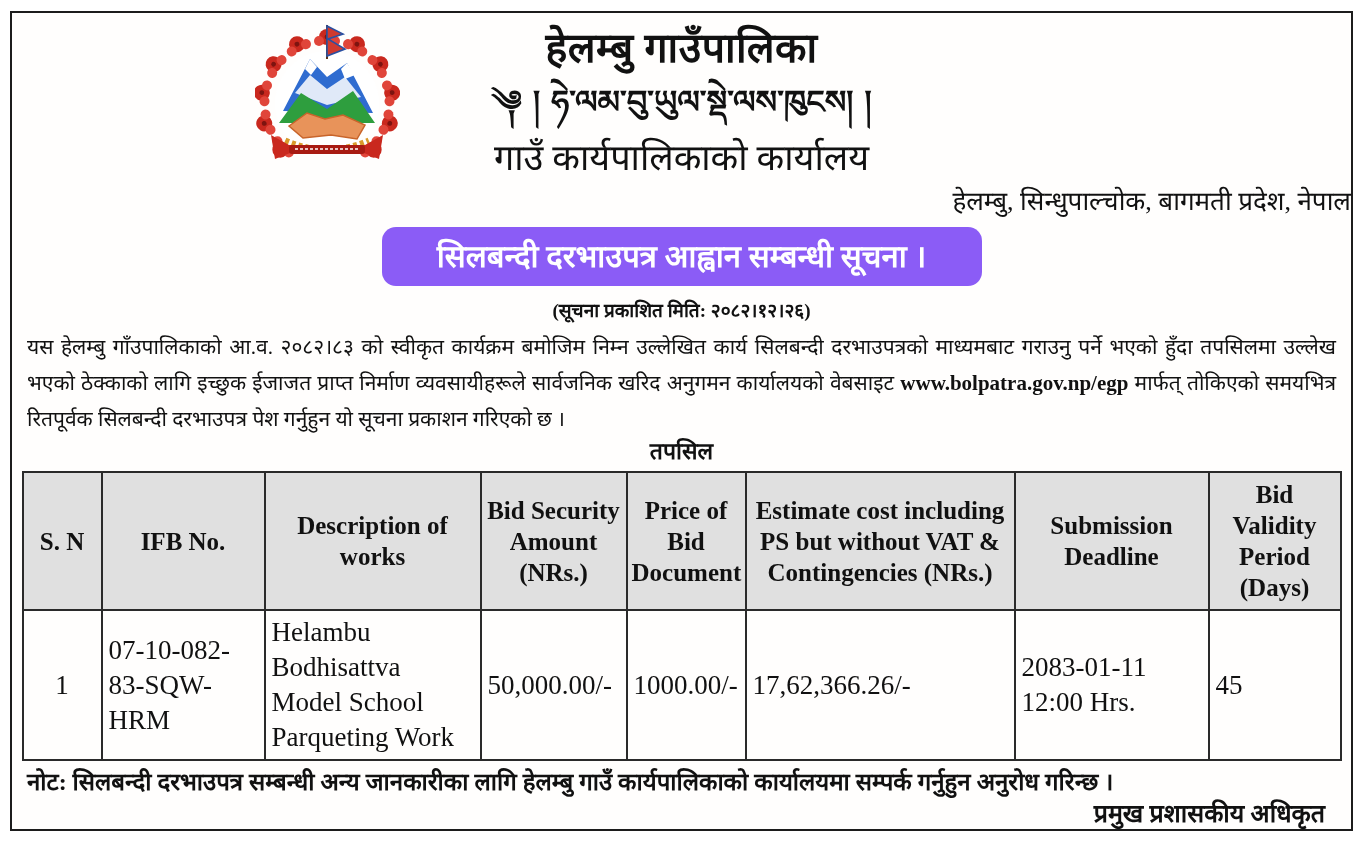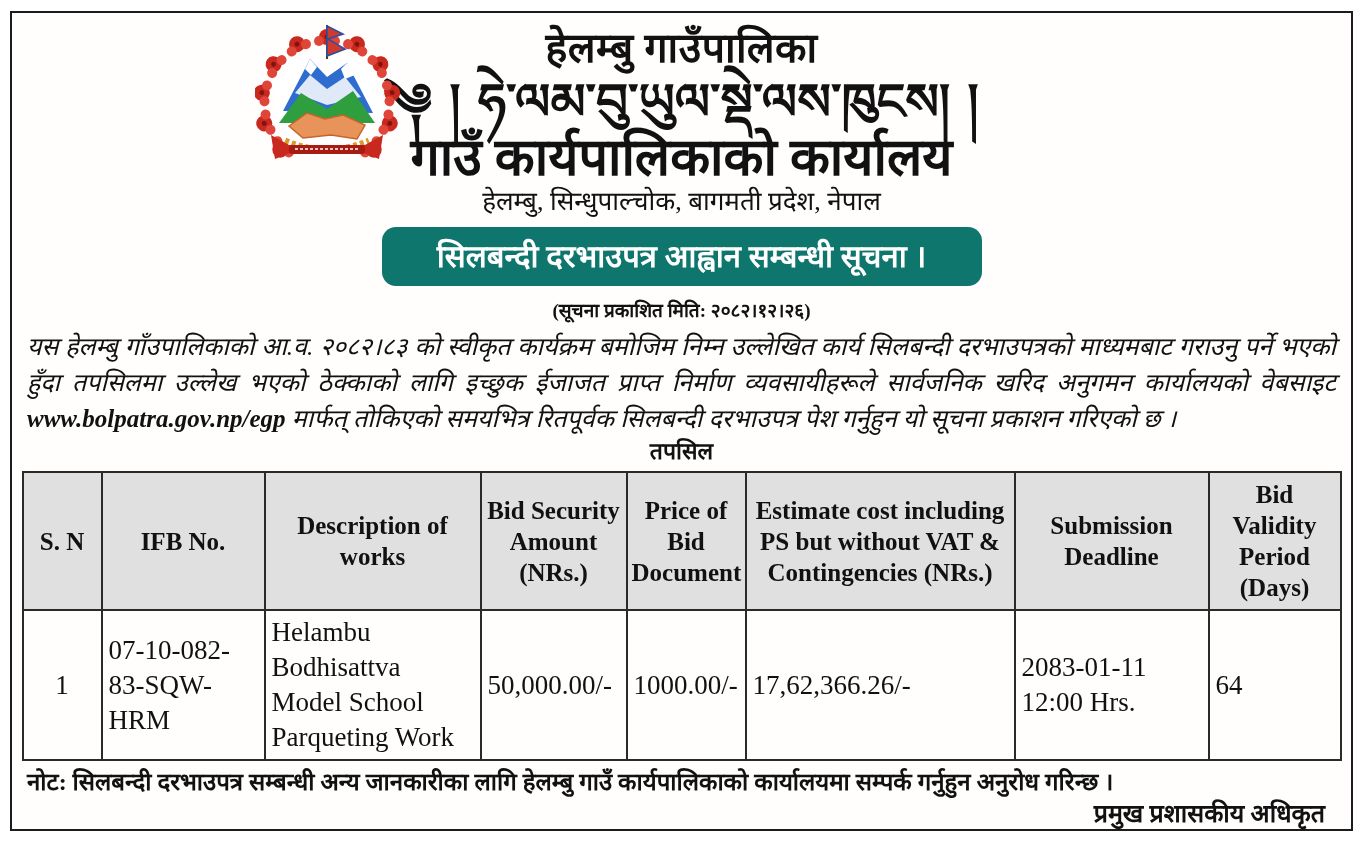--- a/index.html
+++ b/index.html
@@ -22,47 +22,46 @@
     position: absolute;
     left: 243px; top: 10px;
     width: 145px; height: 155px;
   }
   .header-block { text-align: center; padding-top: 12px; }
   .org-title {
     font-size: 41px; font-weight: bold; line-height: 46px;
     letter-spacing: 0.5px;
   }
   .tibetan-line {
-    font-size: 50px; line-height: 62px; font-weight: bold;
+    font-size: 32px; line-height: 62px; font-weight: bold;
     font-family: "DejaVu Sans", "Liberation Serif", serif;
   }
   .office-title {
-    font-size: 52px; font-weight: bold; line-height: 50px;
+    font-size: 36px; font-weight: normal; line-height: 50px;
   }
   .address-line {
-    font-size: 26px; line-height: 33px; margin-top: 2px;
+    font-size: 26px; line-height: 33px; margin-top: 2px; text-align: right;
   }
   .banner {
     display: inline-block;
-    background: #0f766e;
+    background: #8b5cf6;
     color: #ffffff;
     border-radius: 14px;
     padding: 7px 46px 10px 46px;
     font-size: 31px; font-weight: bold;
     margin-top: 9px;
     min-width: 600px;
   }
   .pub-date {
     font-size: 19px; font-weight: bold; line-height: 32px; margin-top: 9px;
   }
   .body-par {
-    font-size: 25px; line-height: 36px;
+    font-size: 21px; line-height: 36px;
     text-align: justify;
     padding: 2px 15px 0 15px;
-    font-style: italic;
   }
   .body-par .url { font-weight: bold; font-family: "Liberation Serif", serif; }
   .tapasil { text-align: center; font-size: 23px; font-weight: bold; line-height: 30px; }
   table.tender {
     table-layout: fixed;
     border-collapse: collapse;
     margin: 4px auto 0 auto;
     width: 1318px;
   }
   table.tender th, table.tender td {
@@ -203,21 +202,21 @@
     </thead>
     <tbody>
       <tr style="height:140px;">
         <td class="center">1</td>
         <td>07-10-082-83-SQW-HRM</td>
         <td>Helambu Bodhisattva Model School Parqueting Work</td>
         <td>50,000.00/-</td>
         <td>1000.00/-</td>
         <td>17,62,366.26/-</td>
         <td>2083-01-11 12:00 Hrs.</td>
-        <td>64</td>
+        <td>45</td>
       </tr>
     </tbody>
   </table>
 
   <div class="note-line">नोट: सिलबन्दी दरभाउपत्र सम्बन्धी अन्य जानकारीका लागि हेलम्बु गाउँ कार्यपालिकाको कार्यालयमा सम्पर्क गर्नुहुन अनुरोध गरिन्छ ।</div>
   <div class="signature-line">प्रमुख प्रशासकीय अधिकृत</div>
 
 </div>
 
 </body></html>

